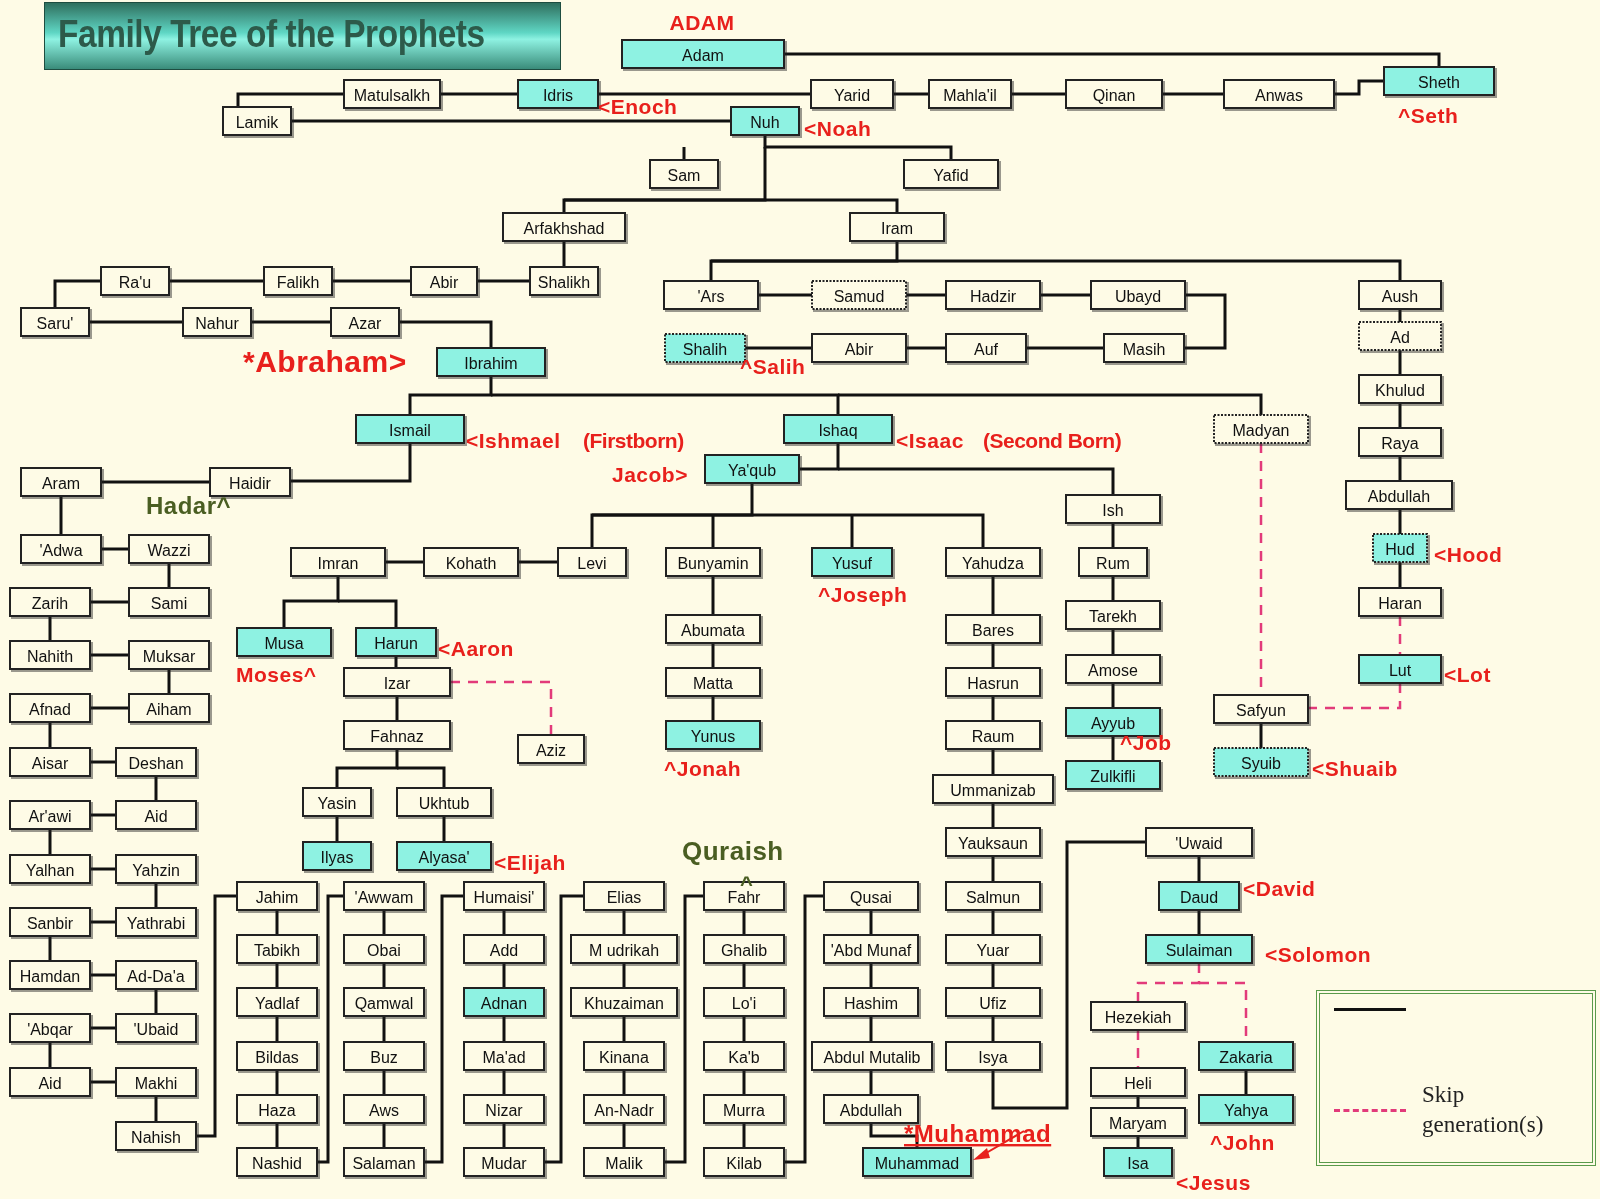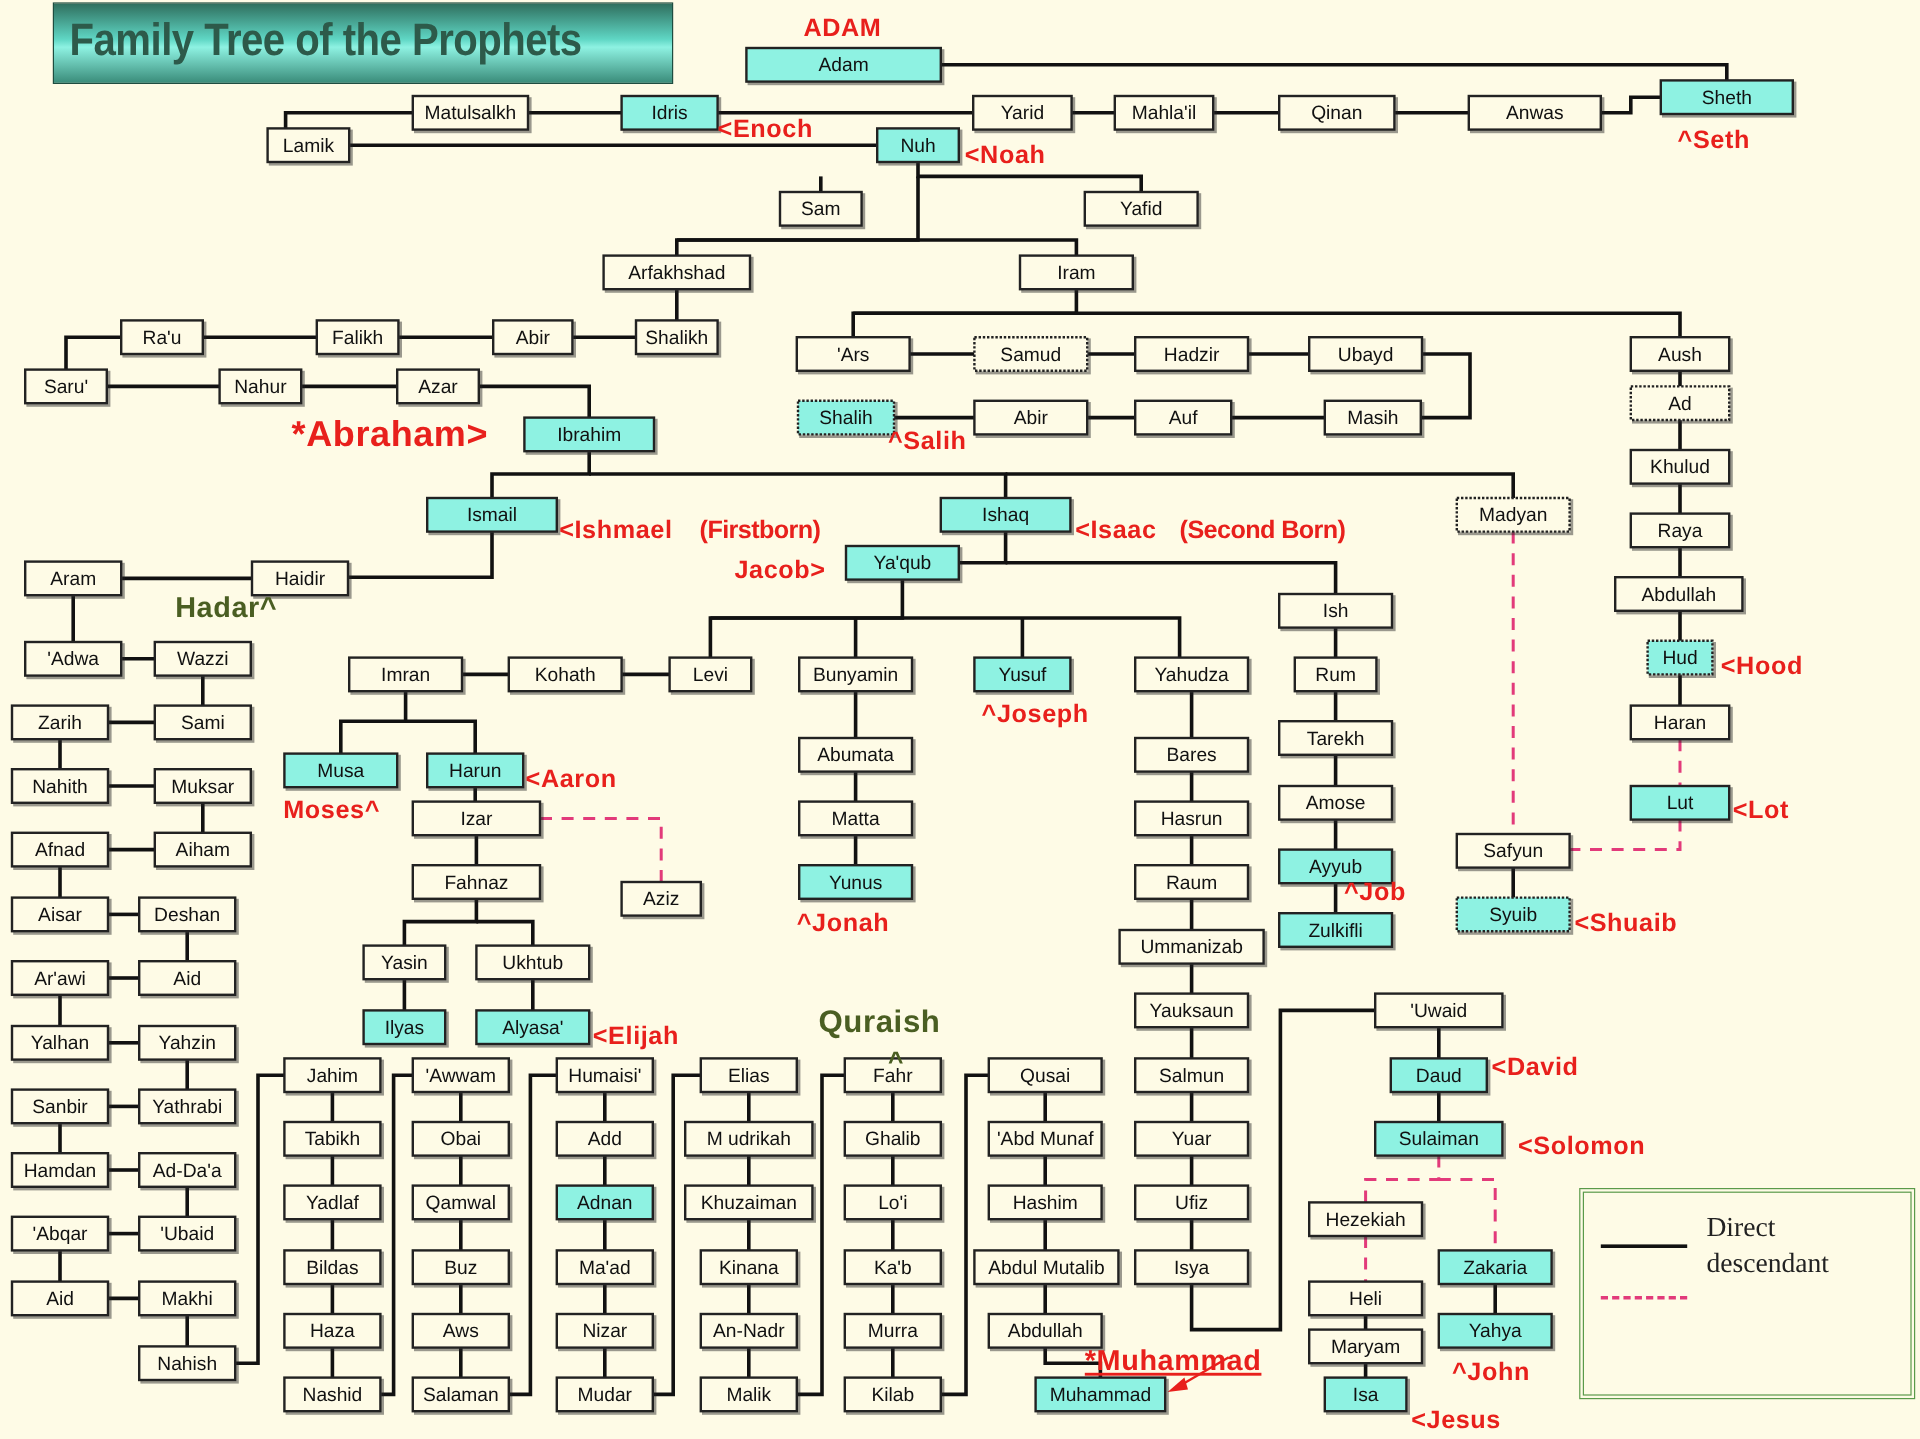--- a/index.html
+++ b/index.html
@@ -943,18 +943,18 @@
       <text x="1265" y="962" class="ann" font-size="21" fill="#e8201c" text-anchor="start" letter-spacing="0.5">&lt;Solomon</text>
       <text x="904" y="1142" class="ann" font-size="24" fill="#e8201c" text-anchor="start" letter-spacing="0.5" text-decoration="underline">*Muhammad</text>
       <text x="1210" y="1150" class="ann" font-size="21" fill="#e8201c" text-anchor="start" letter-spacing="0.5">^John</text>
       <text x="1176" y="1190" class="ann" font-size="21" fill="#e8201c" text-anchor="start" letter-spacing="0.5">&lt;Jesus</text>
     </g>
 </svg>
 
 <div id="legend">
   <div class="legend-row" style="top:14px;">
     <div class="legend-line" style="border-top:3px solid #111;"></div>
-    <div class="legend-label" style="width:150px;">Direct descendant</div>
   </div>
   <div class="legend-row" style="top:86px;">
     <div class="legend-line" style="border-top:3px dashed #e23a7a;"></div>
+    <div class="legend-label" style="width:150px;">Skip generation(s)</div>
   </div>
 </div>
 
 </body></html>

